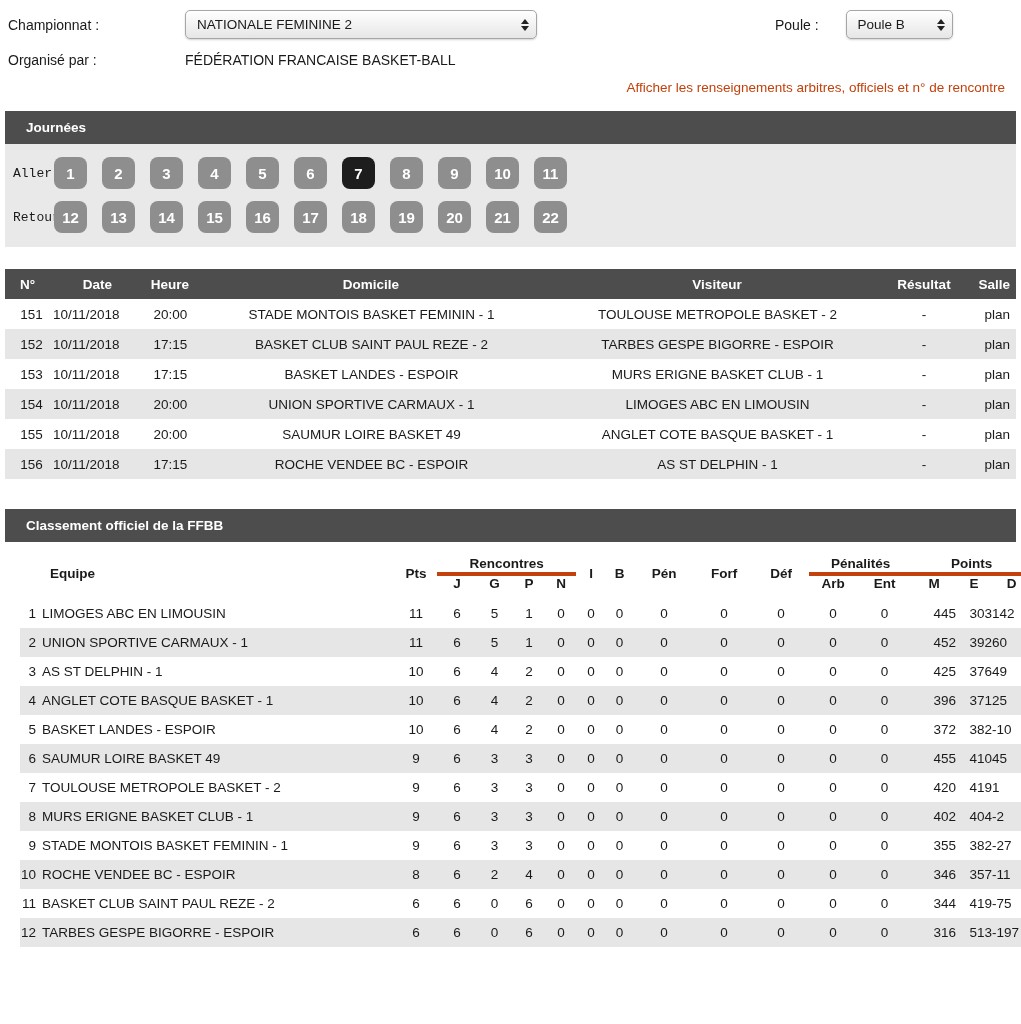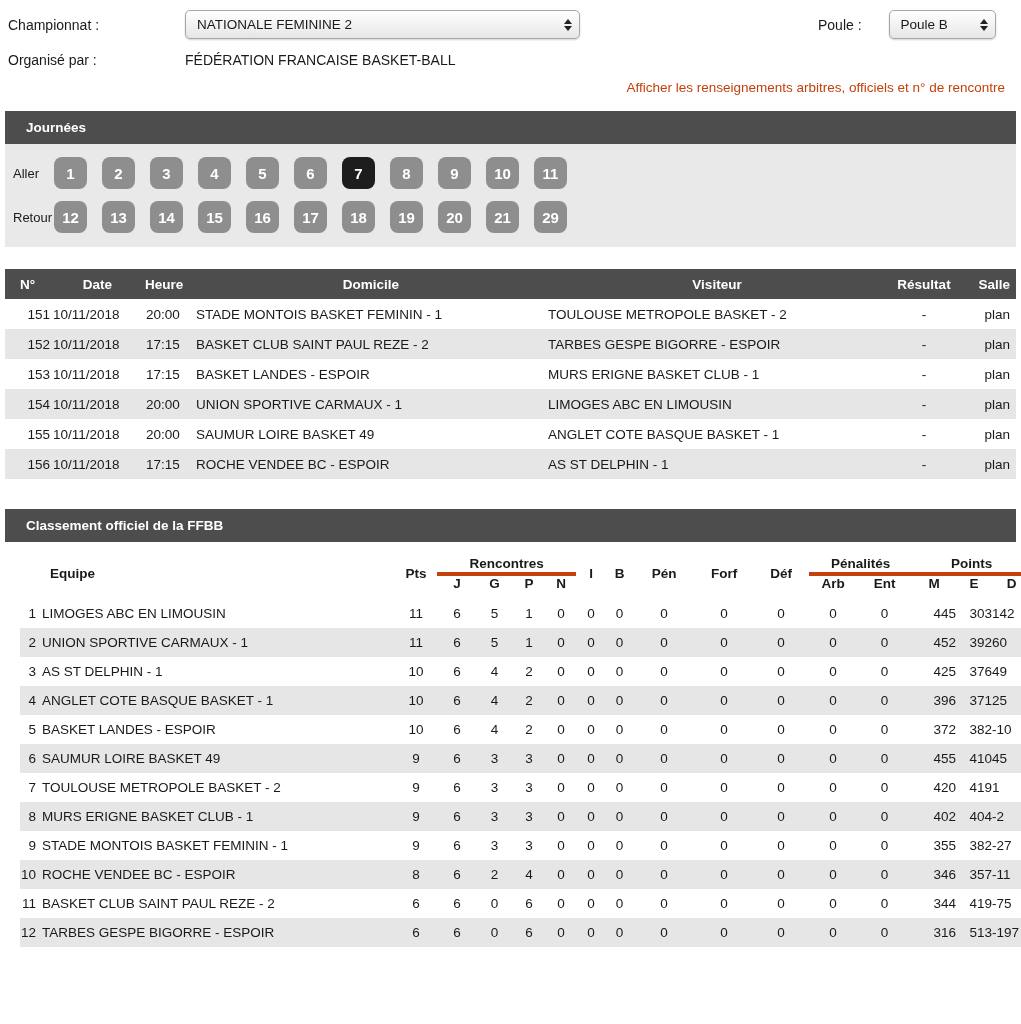--- a/index.html
+++ b/index.html
@@ -14,63 +14,63 @@
   .filters { padding:10px 8px 0 8px; }
   .frow { display:flex; align-items:center; }
   .flabel { width:177px; font-size:14px; }
   .mac-select {
     display:inline-flex; align-items:center; justify-content:space-between;
     height:29px; border:1px solid #a6a6a6; border-radius:5px;
     background:linear-gradient(#ffffff,#e6e6e6);
     box-shadow:0 1px 2px rgba(0,0,0,.18);
     padding:0 7px 0 11px; font-size:13.5px; cursor:default;
   }
-  .sel-championnat { width:395px; }
+  .sel-championnat { width:352px; }
   .sel-poule { width:107px; margin-left:27px; }
   .poule-label { margin-left:238px; font-size:14px; }
   .arrows { display:flex; flex-direction:column; align-items:center; margin-left:12px; }
   .arr-up { width:0;height:0;border-left:4px solid transparent;border-right:4px solid transparent;border-bottom:5px solid #222; margin-bottom:2px; }
   .arr-dn { width:0;height:0;border-left:4px solid transparent;border-right:4px solid transparent;border-top:5px solid #222; }
   .frow2 { margin-top:13px; align-items:flex-start; }
   .org-value { font-size:14px; }
   .afficher-row { text-align:right; padding:12px 8px 0 0; font-size:13.5px; }
   .afficher-link { color:#c2410c; text-decoration:none; cursor:pointer; }
 
   
   .panel { margin:0 5px; }
   .panel-header {
     background:#4d4d4d; color:#fff; font-weight:bold; font-size:13.5px;
     padding:9px 0 9px 21px;
   }
   .journees { margin-top:16px; }
   .journees-body { background:#e9e9e9; padding:13px 0 12px 0; }
   .jrow { display:flex; align-items:center; margin-bottom:12px; }
   .jrow:last-child { margin-bottom:2px; }
-  .jlabel { width:49px; padding-left:8px; font-size:13px; flex:0 0 auto; }
+  .jlabel { width:49px; padding-left:8px; font-size:13px; flex:0 0 auto;font-family:Liberation Mono, monospace; }
   .jbtn {
     width:33px; height:32px; margin-right:15px; border:none; border-radius:8px;
     background:#8e8e8e; color:#fff; font-weight:bold; font-size:15px;
     font-family:"Liberation Sans", sans-serif; cursor:pointer; padding:0;
   }
   .jbtn.sel { background:#1d1d1d; }
 
   
   table { border-collapse:collapse; table-layout:fixed; }
   .match-table { width:1011px; margin:22px 5px 0 5px; }
   .match-table th {
     background:#4d4d4d; color:#fff; font-weight:bold; font-size:13.5px;
     height:30px; padding:0; text-align:center;
   }
   .match-table td { height:30px; padding:0; font-size:13.5px; }
   .match-table tr.alt td { background:#e6e6e6; }
-  .match-table th.l, .match-table td.l { text-align:left; }
+  .match-table th.l, .match-table td.l { text-align:center; }
   .match-table td.l { padding-left:1px; }
   .match-table th.r, .match-table td.r { text-align:right; padding-right:6px; }
   .match-table td.c { text-align:center; }
-  .match-table td.num { text-align:right; padding-left:8px; }
+  .match-table td.num { text-align:center; padding-left:8px; }
   .match-table td.dt { text-align:left; padding-left:3px; }
   .plan { cursor:pointer; }
 
   
   .classement { margin-top:30px; }
   .cls-table { width:1011px; margin:6px 0 0 0; }
   .cls-table th { font-weight:bold; font-size:13.5px; padding:0; height:26px; vertical-align:middle; }
   .cls-table .grp { border-bottom:4px solid #c2410c; text-align:center; padding-top:6px; }
   .cls-table .sub th { text-align:center; height:24px; padding-bottom:8px; }
   .cls-table th.equipe-h { text-align:left; padding-left:30px; }
@@ -137,21 +137,21 @@
           <button class="jbtn">12</button>
           <button class="jbtn">13</button>
           <button class="jbtn">14</button>
           <button class="jbtn">15</button>
           <button class="jbtn">16</button>
           <button class="jbtn">17</button>
           <button class="jbtn">18</button>
           <button class="jbtn">19</button>
           <button class="jbtn">20</button>
           <button class="jbtn">21</button>
-          <button class="jbtn">29</button>
+          <button class="jbtn">22</button>
         </span>
     </div>
   </div>
 </div>
 
 <table class="match-table">
   <colgroup>
     <col style="width:45px">
       <col style="width:95px">
       <col style="width:50px">

